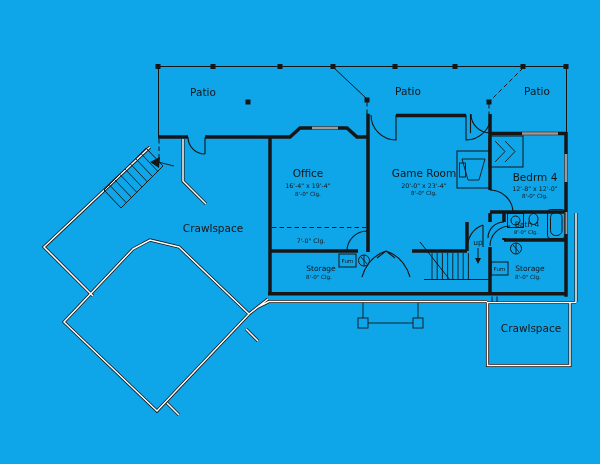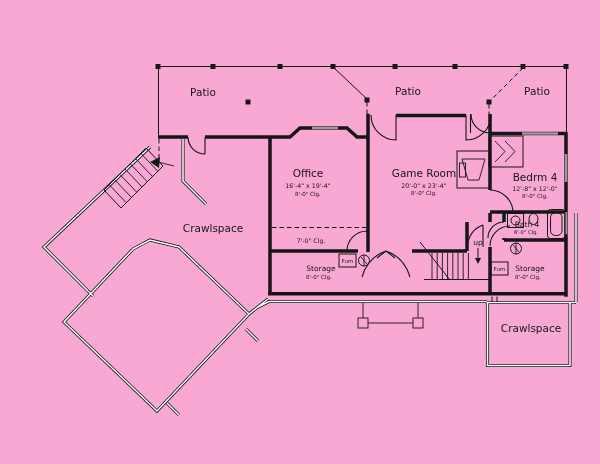--- a/index.html
+++ b/index.html
@@ -1,16 +1,16 @@
 <!DOCTYPE html>
 <html><head>
 <meta charset="utf-8">
 <style>
   html,body{margin:0;padding:0;background:#fff;}
-  .stage{position:relative;width:600px;height:464px;background:#f9a8d4;overflow:hidden;}
+  .stage{position:relative;width:600px;height:464px;background:#0ea5e9;overflow:hidden;}
   svg{position:absolute;left:0;top:0;}
   text{font-family:"DejaVu Sans",sans-serif;fill:#161616;text-anchor:middle;}
   .t-room{font-size:10.5px;}
   .t-dim{font-size:6.3px;}
   .t-clg{font-size:5.6px;}
   .t-bath{font-size:7.5px;}
   .t-bclg{font-size:5.2px;}
   .t-store{font-size:7.5px;}
   .t-up{font-size:7.5px;}
   .t-furn{font-size:5.4px;}

